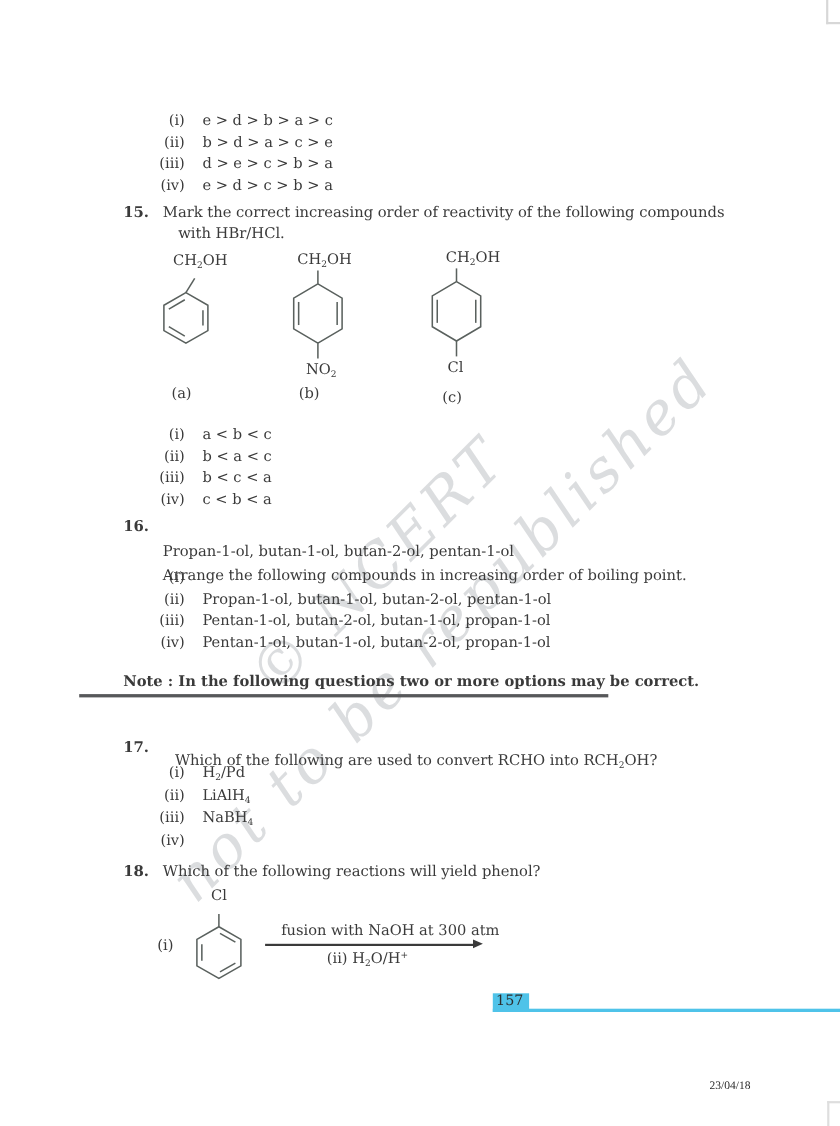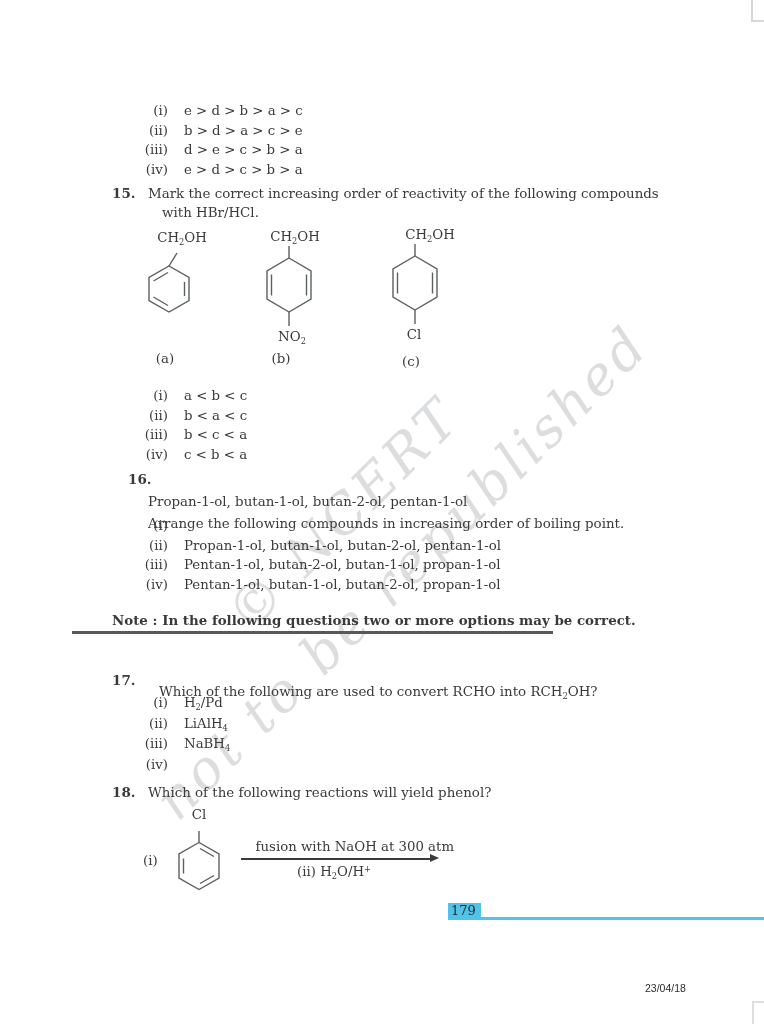--- a/index.html
+++ b/index.html
@@ -43,21 +43,21 @@
   .rxn-line{position:absolute;left:241px;top:858px;width:190px;height:1.5px;background:#3a3a3a;}
   .rxn-head{position:absolute;left:430px;top:854px;width:0;height:0;
     border-left:9px solid #3a3a3a;border-top:4.5px solid transparent;border-bottom:4.5px solid transparent;}
   .rxn-top{position:absolute;left:254px;top:839px;width:200px;text-align:right;font-size:13.3px;white-space:nowrap;}
   .rxn-bottom{position:absolute;left:239px;top:864px;width:190px;text-align:center;font-size:13.3px;white-space:nowrap;}
   
   .footer-rule{position:absolute;left:448px;top:917px;width:316px;height:2.5px;background:#4FC3E9;}
   .footer-badge{position:absolute;left:448px;top:903px;width:33px;height:17px;background:#4FC3E9;}
   .footer-page{position:absolute;left:451px;top:903px;font-size:13px;color:#2d2d2d;}
   .footer-title{position:absolute;left:489px;top:902px;font-size:12.5px;color:#6e6e6e;letter-spacing:.8px;word-spacing:3px;white-space:nowrap;}
-  .date-stamp{position:absolute;left:645px;top:982px;font-family:Liberation Sans, sans-serif;font-size:10.5px;color:#2b2b2b;}
+  .date-stamp{position:absolute;left:645px;top:982px;font-family:Liberation Serif, serif;font-size:10.5px;color:#2b2b2b;}
   
   .corner-tr{position:absolute;left:751px;top:-2px;width:13px;height:22px;border-left:2px solid #d7d7d7;border-bottom:2px solid #d7d7d7;}
   .corner-br{position:absolute;left:752px;top:1001px;width:12px;height:25px;border-left:2px solid #dedede;border-top:2px solid #dedede;}
 </style>
 </head>
 <body>
 
 <div class="page">
 
   <div class="watermark">
@@ -138,21 +138,21 @@
     <div class="opt-row">
       <span class="opt-num">(iii)</span>
       <span class="opt-text">b &lt; c &lt; a</span>
     </div>
     <div class="opt-row">
       <span class="opt-num">(iv)</span>
       <span class="opt-text">c &lt; b &lt; a</span>
     </div>
   </div>
 
-  <div class="q-num" style="left:112px;top:470px;margin-left:16px;">16.</div>
+  <div class="q-num" style="left:112px;top:470px;">16.</div>
   <div class="q-text" style="left:148px;top:470px;margin-top:44px;">Arrange the following compounds in increasing order of boiling point.</div>
   <div class="q-text" style="left:148px;top:492px;">Propan-1-ol, butan-1-ol, butan-2-ol, pentan-1-ol</div>
 
   <div class="opt-list" style="left:128px;top:516px;">
     <div class="opt-row">
       <span class="opt-num">(i)</span>
     </div>
     <div class="opt-row">
       <span class="opt-num">(ii)</span>
       <span class="opt-text">Propan-1-ol, butan-1-ol, butan-2-ol, pentan-1-ol</span>
@@ -206,19 +206,19 @@
       <line x1="46" y1="62.5" x2="60" y2="54.5"></line>
     </g>
   </svg>
   <div class="rxn-top">fusion with NaOH at 300 atm</div>
   <div class="rxn-line"></div>
   <div class="rxn-head"></div>
   <div class="rxn-bottom"><span>(ii) H</span><sub>2</sub><span>O/H</span><sup>+</sup></div>
 
   <div class="footer-rule"></div>
   <div class="footer-badge"></div>
-  <div class="footer-page">179</div>
+  <div class="footer-page">157</div>
   <div class="date-stamp">23/04/18</div>
 
   <div class="corner-tr"></div>
   <div class="corner-br"></div>
 
 </div>
 
 </body></html>

